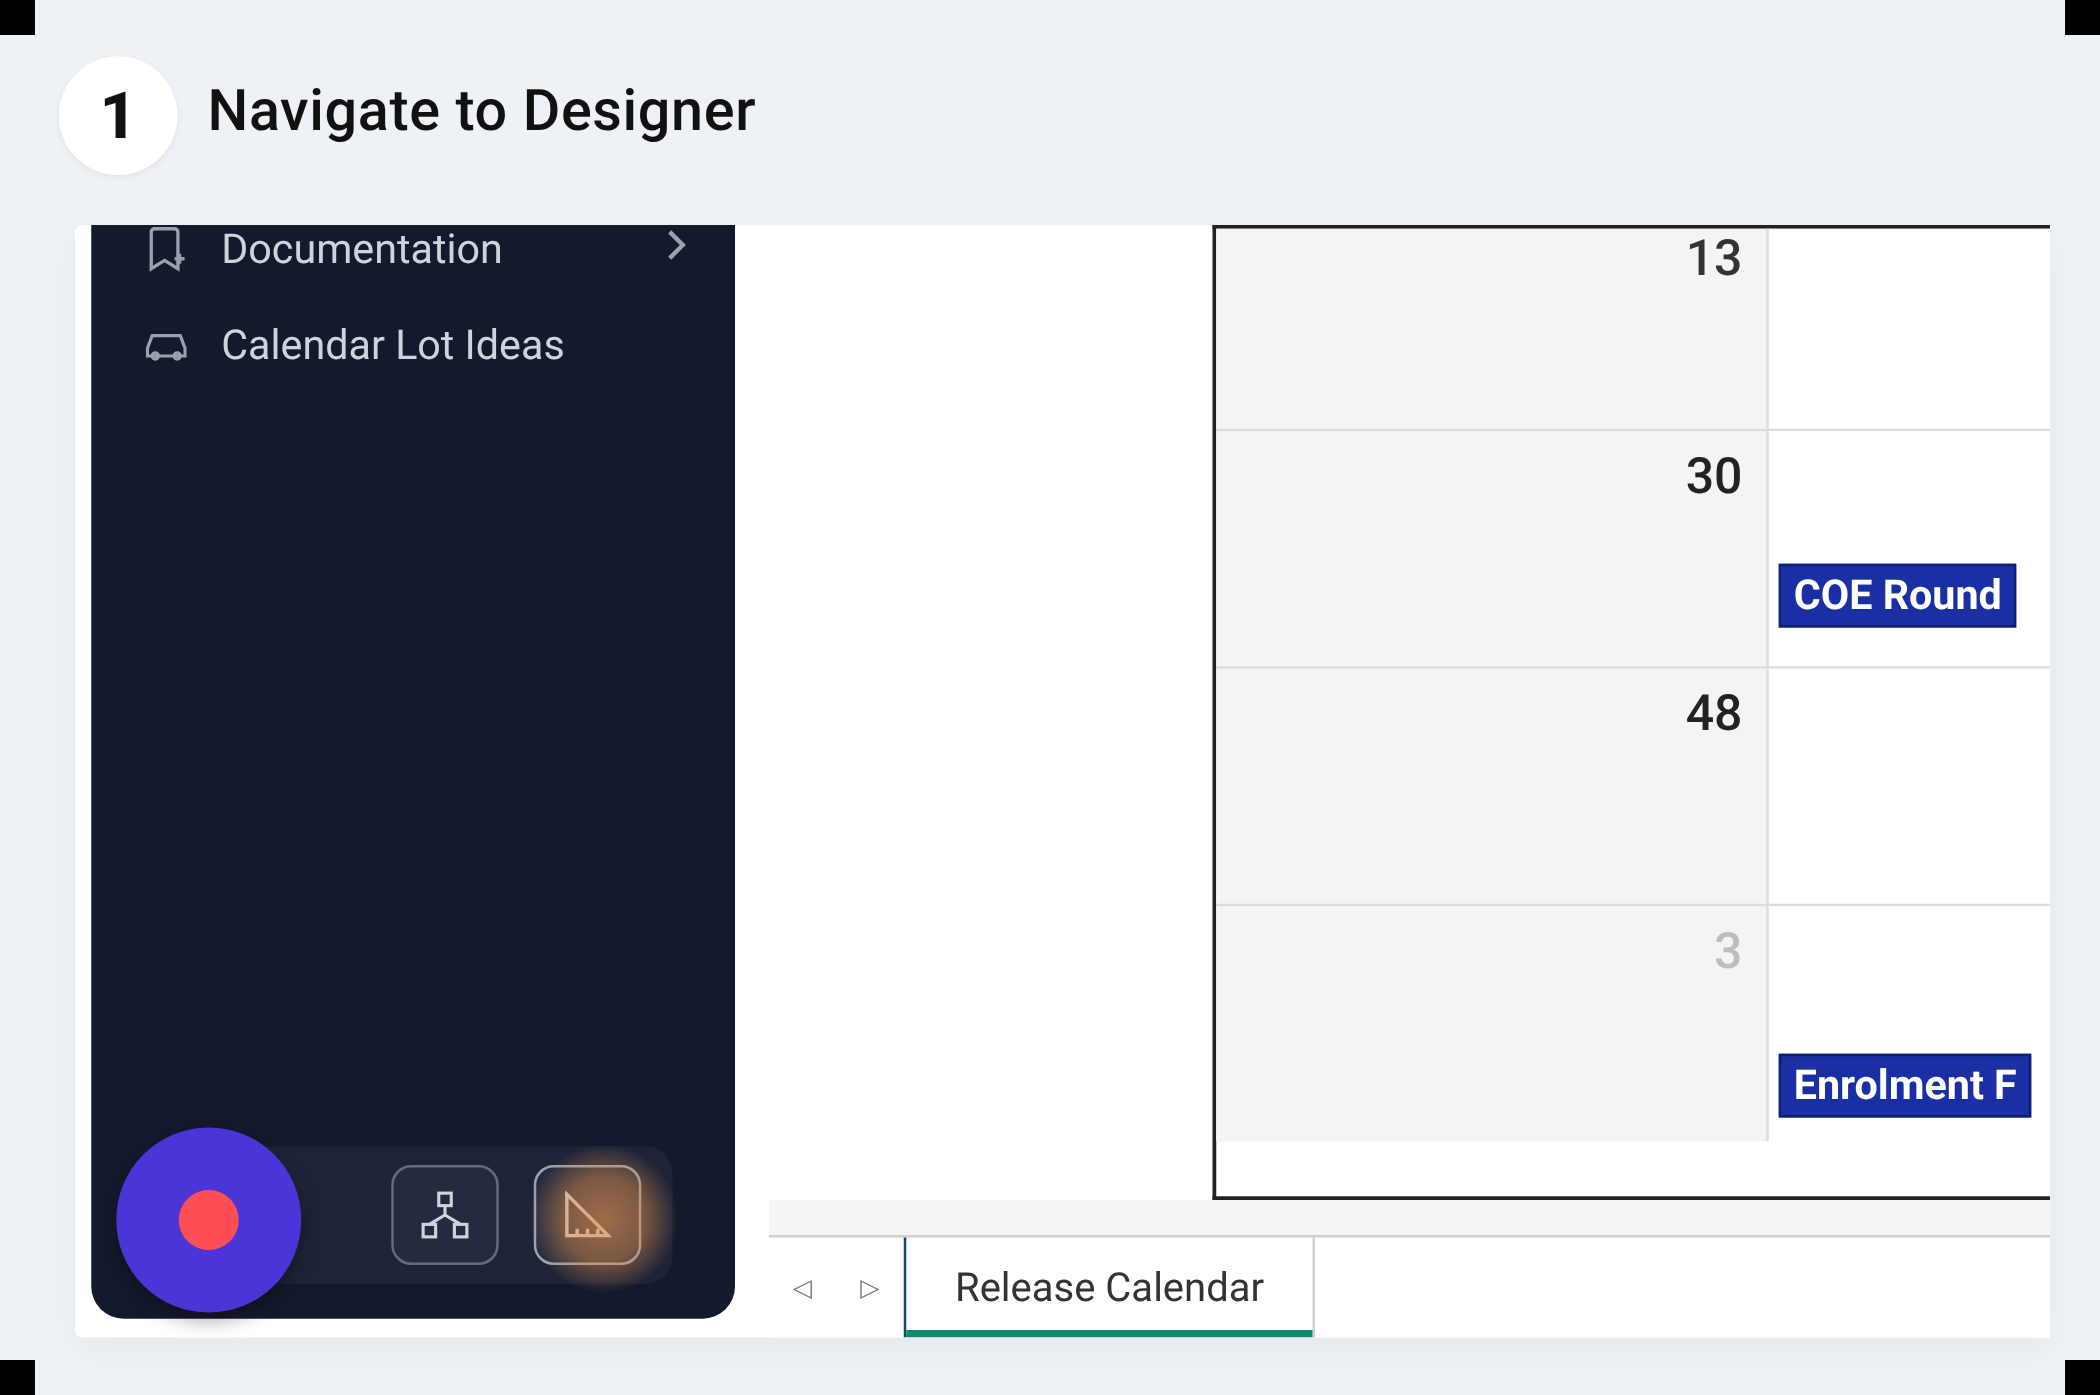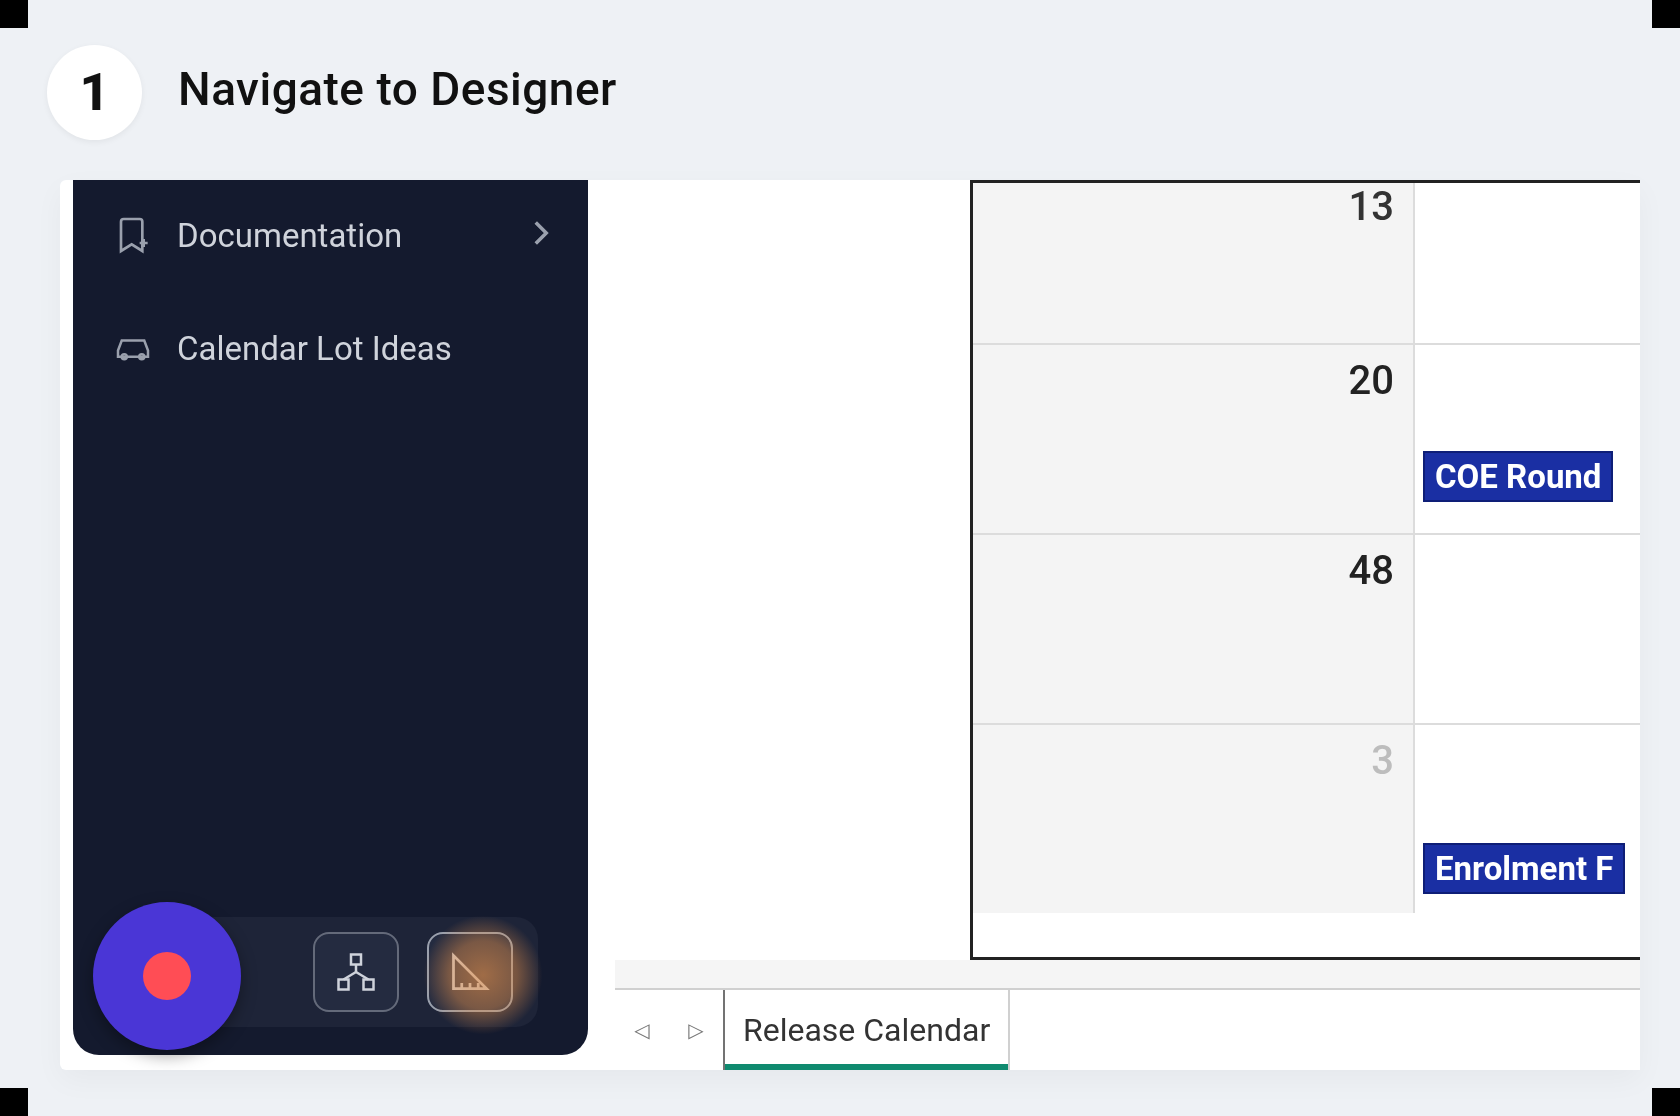--- a/index.html
+++ b/index.html
@@ -33,21 +33,21 @@
     box-shadow: 0 2px 6px rgba(0,0,0,0.06);
     display: flex; align-items: center; justify-content: center;
   }
   .step-number {
     font-size: 52px;
     font-weight: 800;
     color: #111;
   }
   .step-title {
     position: absolute;
-    left: 178px; top: 62px;
+    left: 166px; top: 62px;
     font-size: 46px;
     font-weight: 500;
     color: #111;
     letter-spacing: 0.5px;
     text-align: center;
   }
 
   
   .shot {
     position: absolute;
@@ -71,21 +71,20 @@
 
   .side-item {
     display: flex;
     align-items: center;
     gap: 22px;
     padding: 0 38px;
     height: 80px;
     font-size: 33px;
     color: #cfd3db;
     cursor: pointer;
-    margin-top: 36px;
   }
   .side-item.first { height: 56px; align-items: flex-start; padding-top: 0; }
   .side-item .icon-slot { width: 44px; display:flex; justify-content:center; color:#9aa0ad; }
   .side-item .chev { margin-left: auto; color:#9aa0ad; }
 
   
   .bottom-bar {
     position: absolute;
     left: 50px; right: 50px; bottom: 28px;
     height: 110px;
@@ -188,25 +187,25 @@
     background:#ffffff;
     border-top: 2px solid #d0d0d0;
     display:flex; align-items:stretch;
   }
   .tabstrip .nav {
     width: 54px; display:flex; align-items:center; justify-content:center;
     color:#777; font-size:20px; cursor:pointer;
   }
   .tabstrip .tab {
     position:relative;
-    padding: 0 18px;
+    padding: 0 39px;
     display:flex; align-items:center;
     font-size: 32px;
     color:#333;
-    border-left:2px solid #737373;
+    border-left:2px solid #0c4a6e;
     border-right:2px solid #d0d0d0;
     cursor:pointer;
   }
   .tabstrip .tab::after {
     content:"";
     position:absolute; left:0; right:0; bottom:0;
     height:6px; background:#0f8a6f;
   }
   .below-cal-gap {
     position:absolute;
@@ -286,21 +285,21 @@
 
     <div class="cal-frame">
       <div class="cal-row">
         <div class="cal-left"></div>
         <div class="cal-right"></div>
         <div class="day-num partial">13</div>
       </div>
       <div class="cal-row">
         <div class="cal-left"></div>
         <div class="cal-right"></div>
-        <div class="day-num">20</div>
+        <div class="day-num">30</div>
         <div class="event">COE Round</div>
       </div>
       <div class="cal-row">
         <div class="cal-left"></div>
         <div class="cal-right"></div>
         <div class="day-num">48</div>
       </div>
       <div class="cal-row">
         <div class="cal-left"></div>
         <div class="cal-right"></div>

